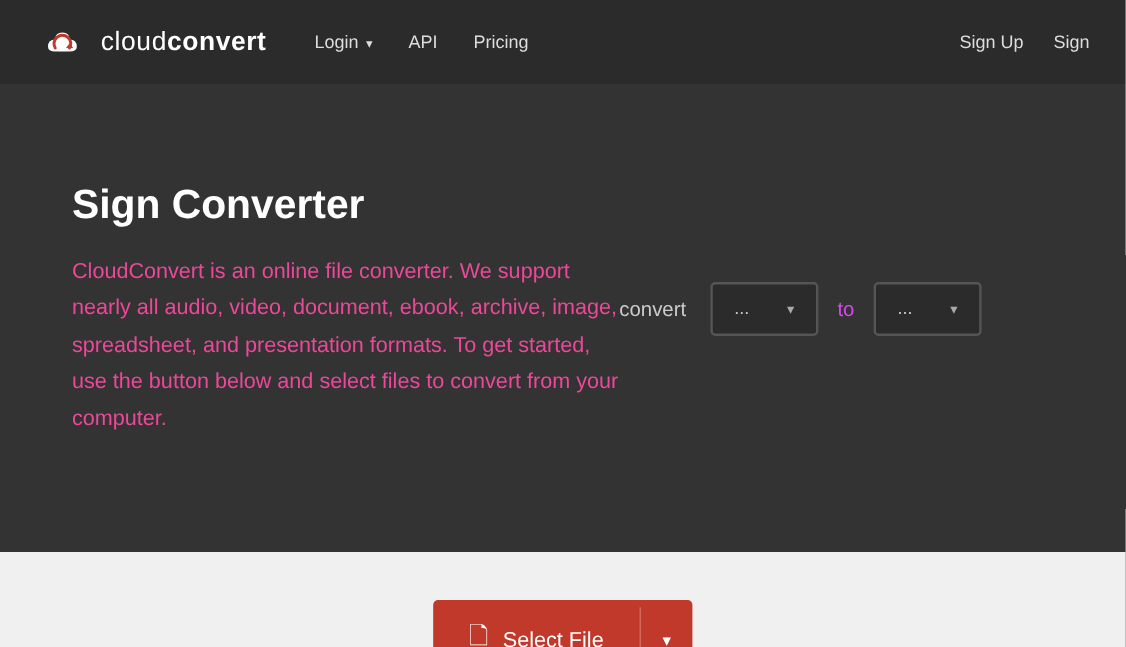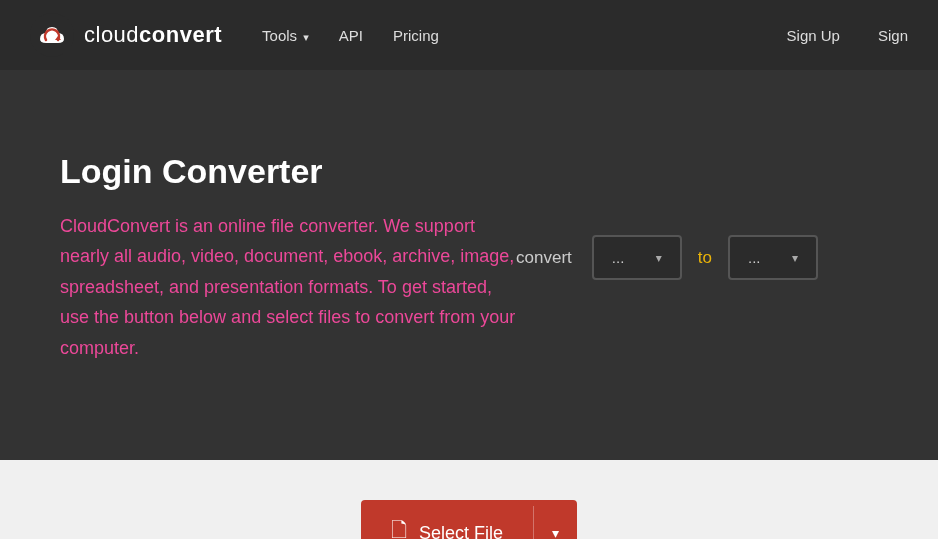--- a/index.html
+++ b/index.html
@@ -43,21 +43,21 @@
       cursor: pointer;
     }
     .nav-tools-chevron {
       color: #ddd;
       font-size: 11px;
       margin-left: 2px;
     }
     .nav-right {
       display: flex;
       align-items: center;
-      gap: 38px;
+      gap: 25px;
     }
     .nav-right a {
       color: #ddd;
       text-decoration: none;
       font-size: 15px;
       cursor: pointer;
     }
 
     
     .hero {
@@ -105,21 +105,21 @@
       gap: 10px;
       cursor: pointer;
       min-width: 90px;
       justify-content: space-between;
     }
     .chevron-down {
       font-size: 12px;
       color: #aaa;
     }
     .to-label {
-      color: #eab308;
+      color: #d946ef;
       font-size: 17px;
     }
 
     
     .bottom {
       background: #f0f0f0;
       padding: 40px;
       display: flex;
       justify-content: center;
       align-items: center;
@@ -170,36 +170,36 @@
       <path d="M10 26 Q10 20 16 20 Q16 14 22 14 Q28 14 28 20 Q34 20 34 26 Q34 30 28 30 L16 30 Q10 30 10 26Z" fill="white"></path>
 
       <path d="M16 27 A7 7 0 1 1 28 27" fill="none" stroke="#c0392b" stroke-width="2.5" stroke-linecap="round"></path>
       <polygon points="28,23 31,27 25,27" fill="#c0392b"></polygon>
     </svg>
     <span class="logo-text">cloud<span>convert</span></span>
   </div>
 
   <div class="nav-links">
     <a>
-      <span>Tools</span>
+      <span>Login</span>
       <span class="nav-tools-chevron">▾</span>
     </a>
     <a>API</a>
     <a>Pricing</a>
   </div>
 
   <div class="nav-right">
     <a>Sign Up</a>
     <a>Sign</a>
   </div>
 </nav>
 
 <section class="hero">
   <div class="hero-text">
-    <h1 class="hero-title">Login Converter</h1>
+    <h1 class="hero-title">Sign Converter</h1>
     <p class="hero-desc">CloudConvert is an online file converter. We support nearly all audio, video, document, ebook, archive, image, spreadsheet, and presentation formats. To get started, use the button below and select files to convert from your computer.</p>
   </div>
 
   <div class="converter">
     <span class="convert-label">convert</span>
     <div class="convert-dropdown">
       <span>...</span>
       <span class="chevron-down">▾</span>
     </div>
     <span class="to-label">to</span>

